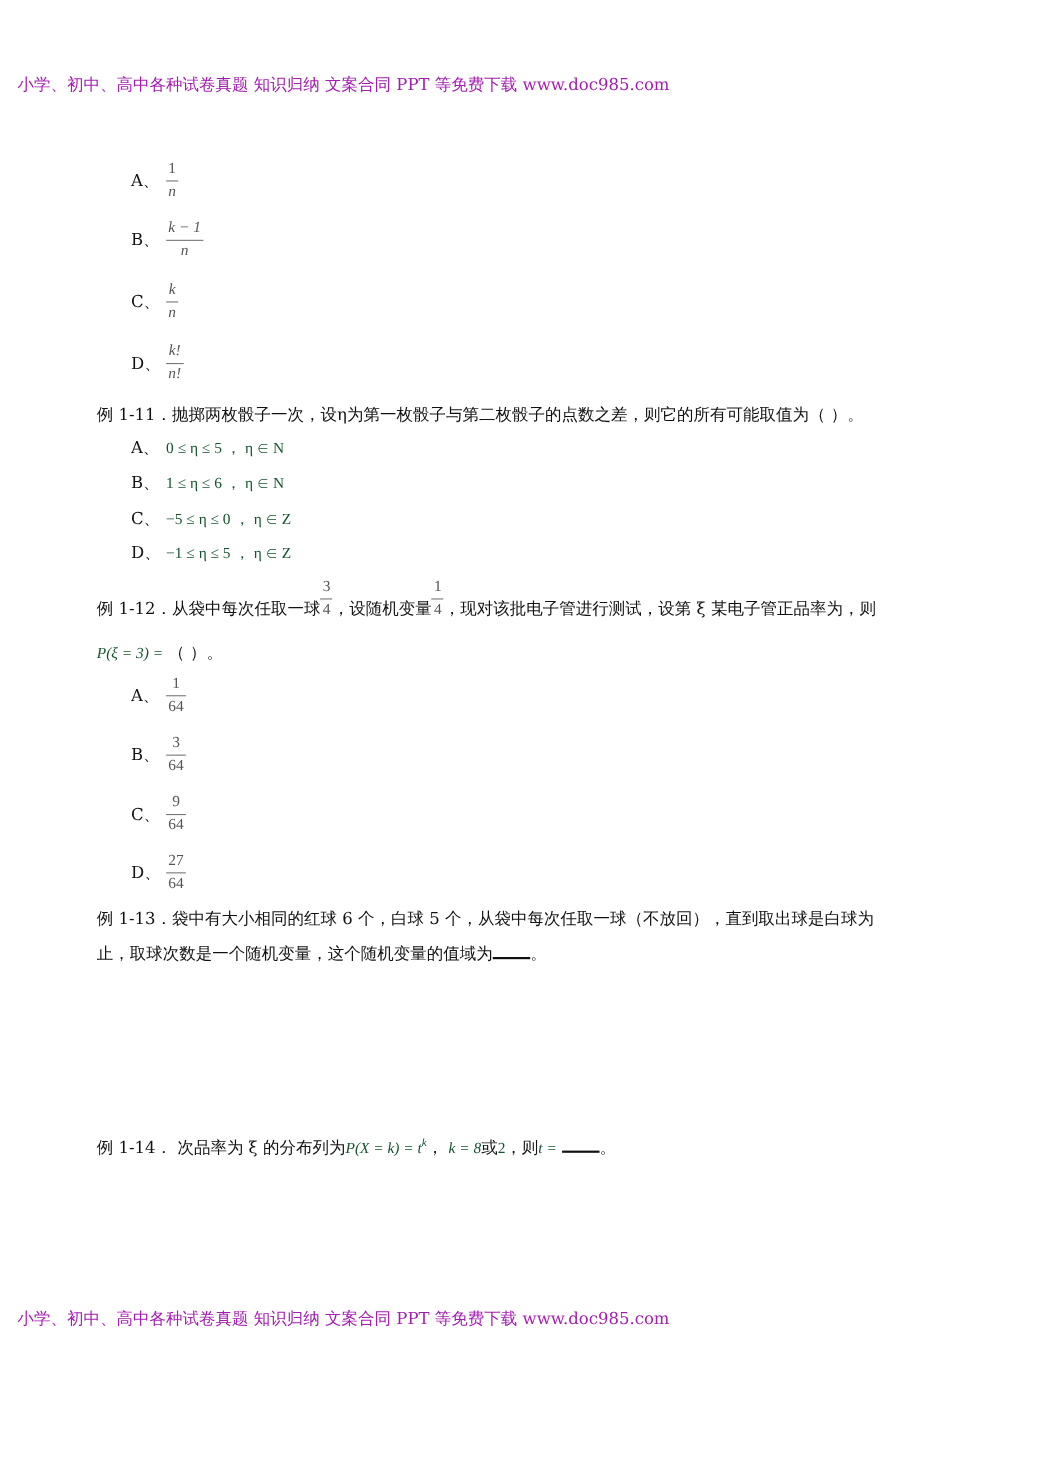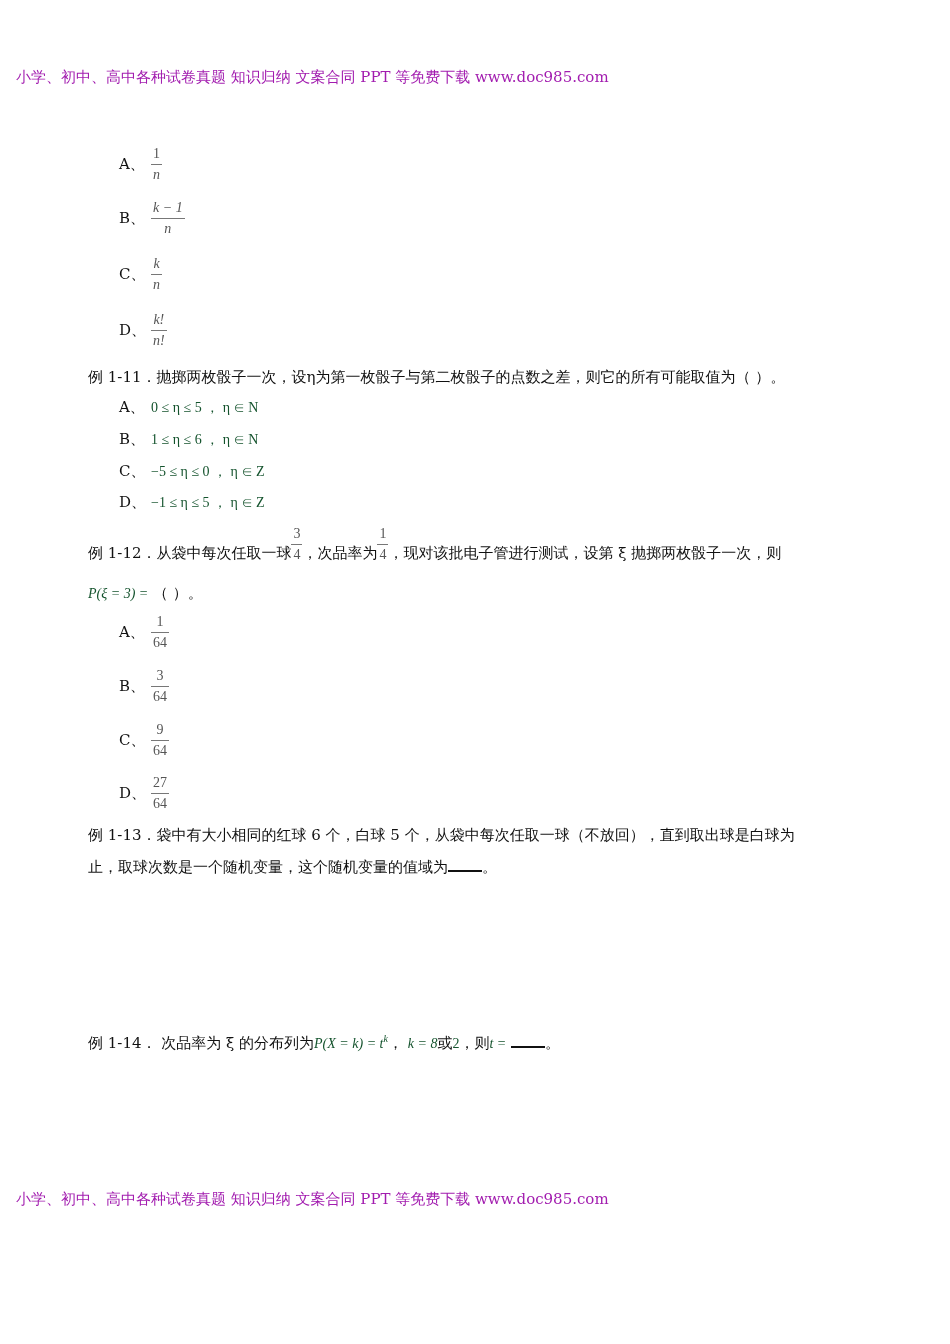--- a/index.html
+++ b/index.html
@@ -84,27 +84,27 @@
 </div>
 
 <div class="q" style="top:526px; display:flex; align-items:flex-end;">
   <span>例 1-12．</span>
   <span>从袋中每次任取一球</span>
   <span class="frac">
       <span class="num">3</span>
       <span class="bar"></span>
       <span class="den">4</span>
     </span>
-  <span>，次品率为</span>
+  <span>，设随机变量</span>
   <span class="frac">
       <span class="num">1</span>
       <span class="bar"></span>
       <span class="den">4</span>
     </span>
-  <span>，现对该批电子管进行测试，设第 ξ 抛掷两枚骰子一次，则</span>
+  <span>，现对该批电子管进行测试，设第 ξ 某电子管正品率为，则</span>
 </div>
 <div class="q" style="top:584px">
   <span class="math it">P(ξ = 3) =</span>
   <span>（  ）。</span>
 </div>
 <div class="opt" style="top:614px">
   <span class="lbl">A、</span>
   <span class="frac">
       <span class="num">1</span>
       <span class="bar"></span>

